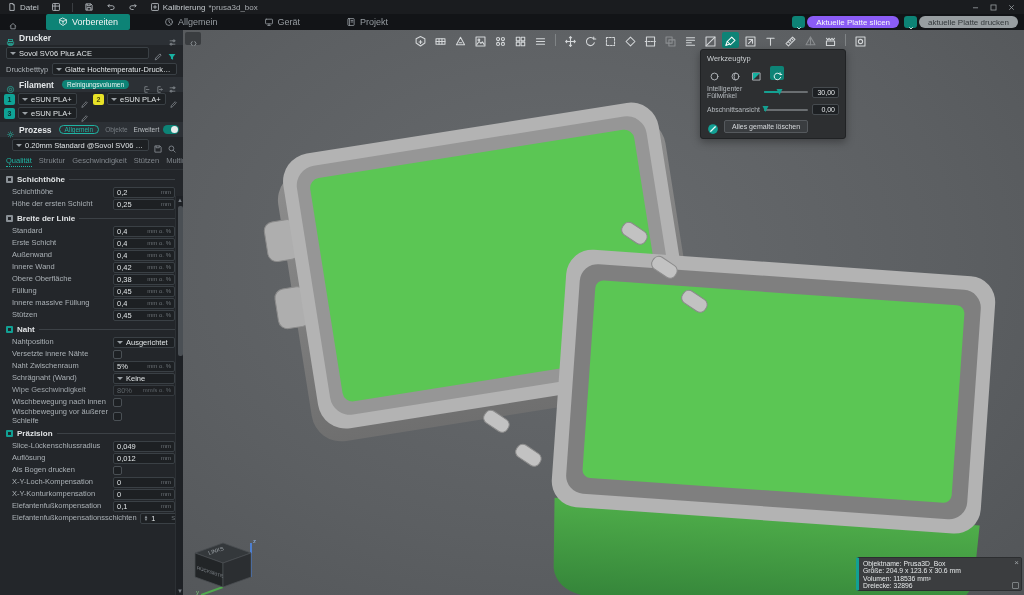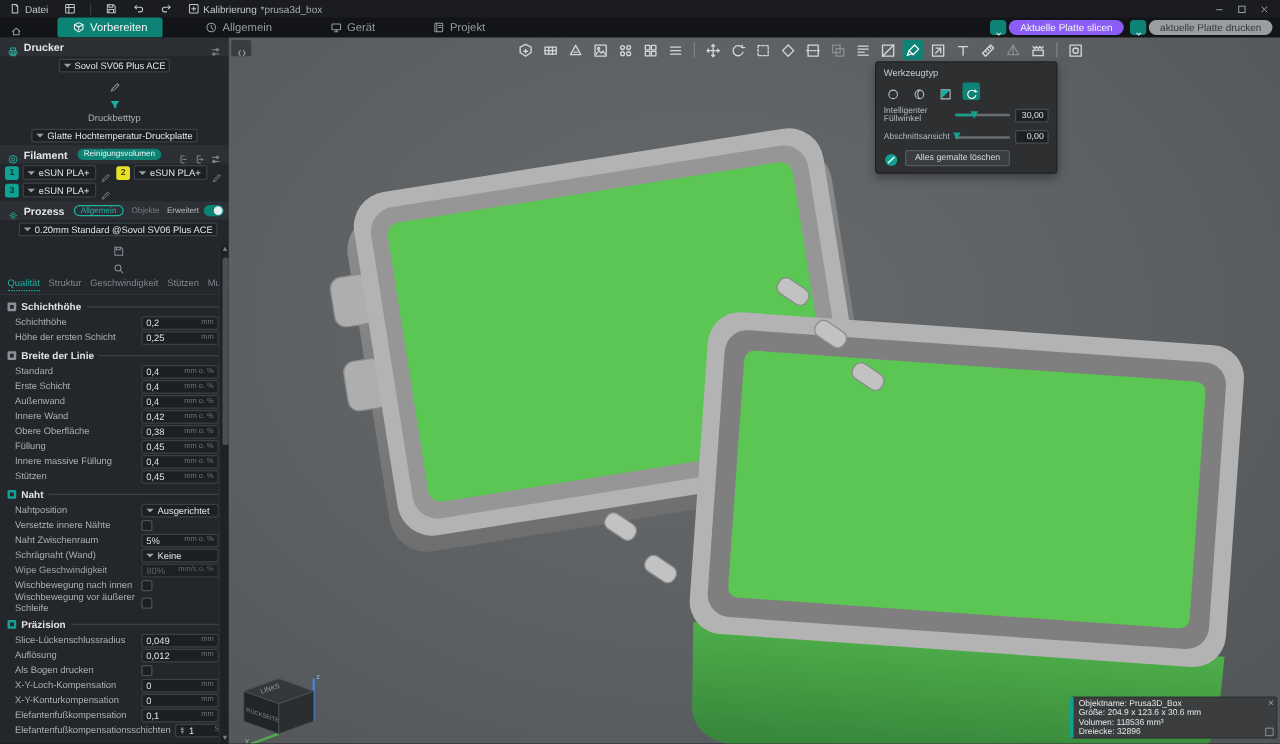--- a/index.html
+++ b/index.html
@@ -35,21 +35,21 @@
   
   .main{flex:1;display:flex;min-height:0;}
 
   
   .sidebar{width:183px;background:#23262a;position:relative;display:flex;flex-direction:column;color:#c3c8cd;flex:0 0 183px;overflow:hidden;}
   .sec-head{display:flex;align-items:center;gap:4px;height:15px;background:#2c3035;padding:0 6px;flex:0 0 auto;}
   .sec-head .ttl{font-size:8.5px;font-weight:bold;color:#e3e6e8;}
   .sec-head .ic{width:9px;height:9px;color:#27b3a2;}
   .sec-head .right{margin-left:auto;display:flex;align-items:center;gap:4px;color:#8a9096;}
   .sec-head .right .ic{color:#8a9096;}
-  .rowp{display:flex;align-items:center;gap:4px;padding:2px 6px;flex-direction:column;}
+  .rowp{display:flex;align-items:center;gap:4px;padding:2px 6px;}
   .field{display:flex;align-items:center;background:#1d2023;border:1px solid #3a4045;border-radius:2px;height:12px;padding:0 3px;min-width:0;}
   .field .caret{width:0;height:0;border-left:3px solid transparent;border-right:3px solid transparent;border-top:3.5px solid #9aa0a5;margin-right:3px;flex:0 0 auto;}
   .field .val{font-size:7.5px;color:#dfe3e5;white-space:nowrap;overflow:hidden;text-overflow:ellipsis;}
   .grow{flex:1;}
   .lbl{font-size:7.5px;color:#a9afb4;white-space:nowrap;}
   .pill{background:#0d8376;color:#eaf6f4;font-size:6.5px;border-radius:6px;padding:1px 5px;}
   .chip{width:11px;height:11px;border-radius:2px;font-size:7px;font-weight:bold;display:flex;align-items:center;justify-content:center;flex:0 0 auto;}
   .slots{display:flex;flex-wrap:wrap;padding:1px 4px 3px;gap:2px 4px;}
   .slot{display:flex;align-items:center;gap:3px;width:85px;}
   .slot .field{flex:1;}

